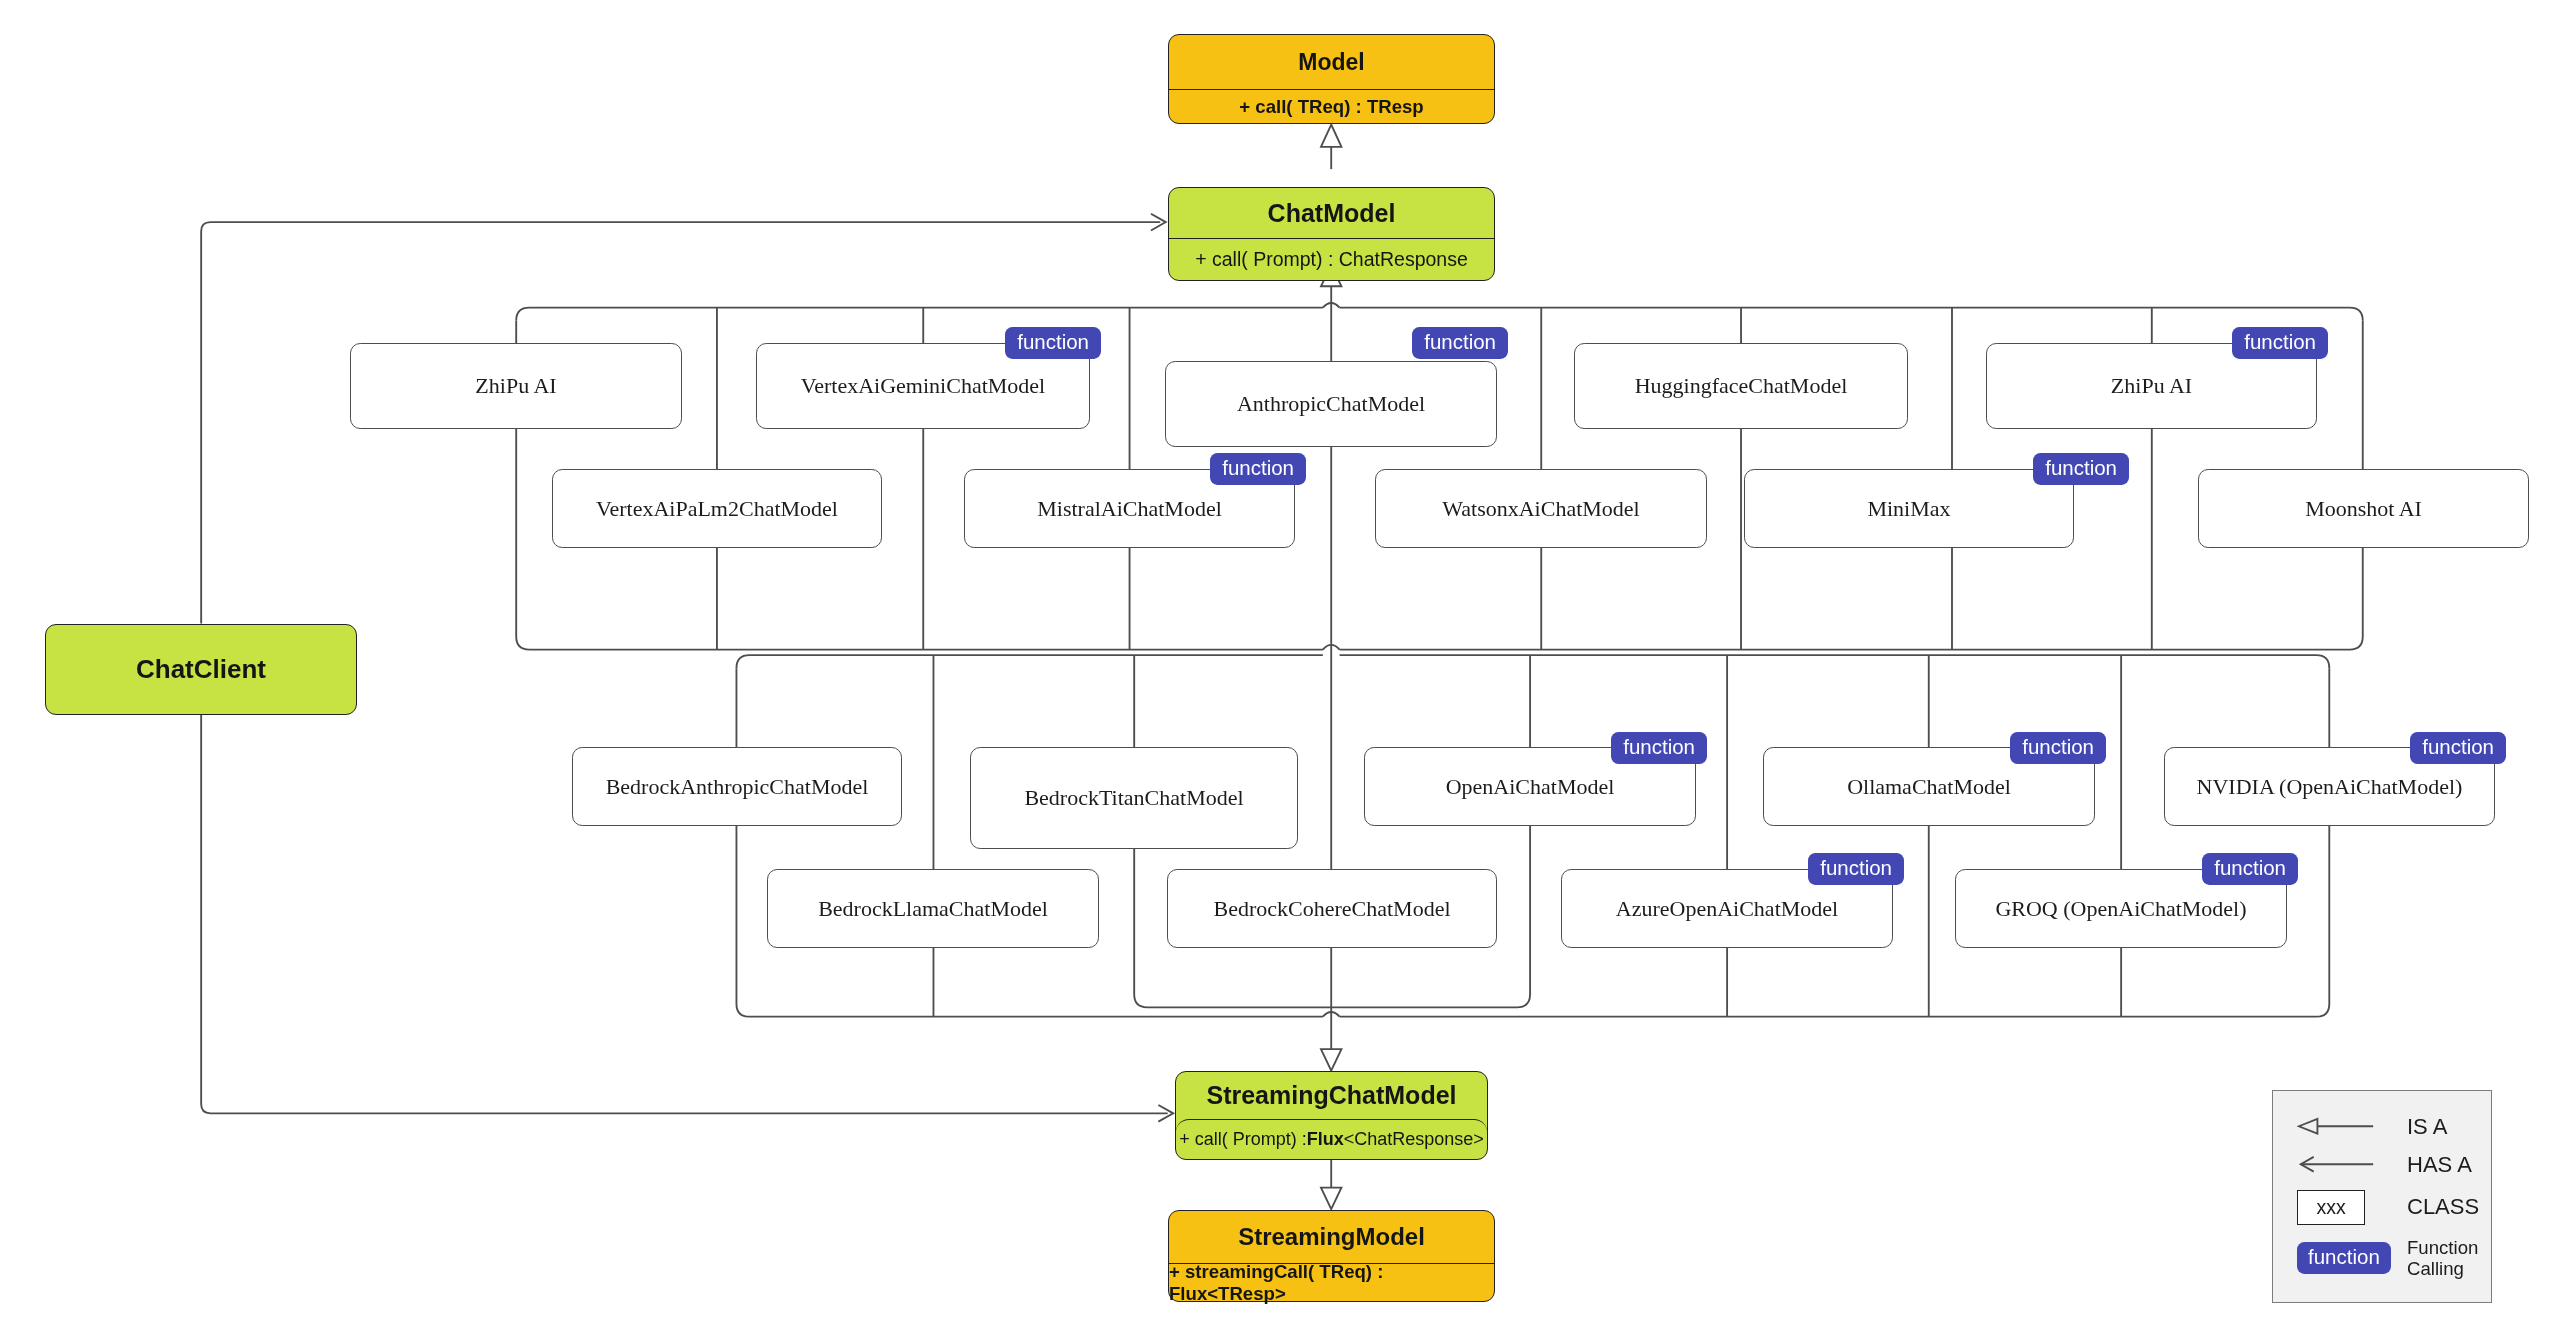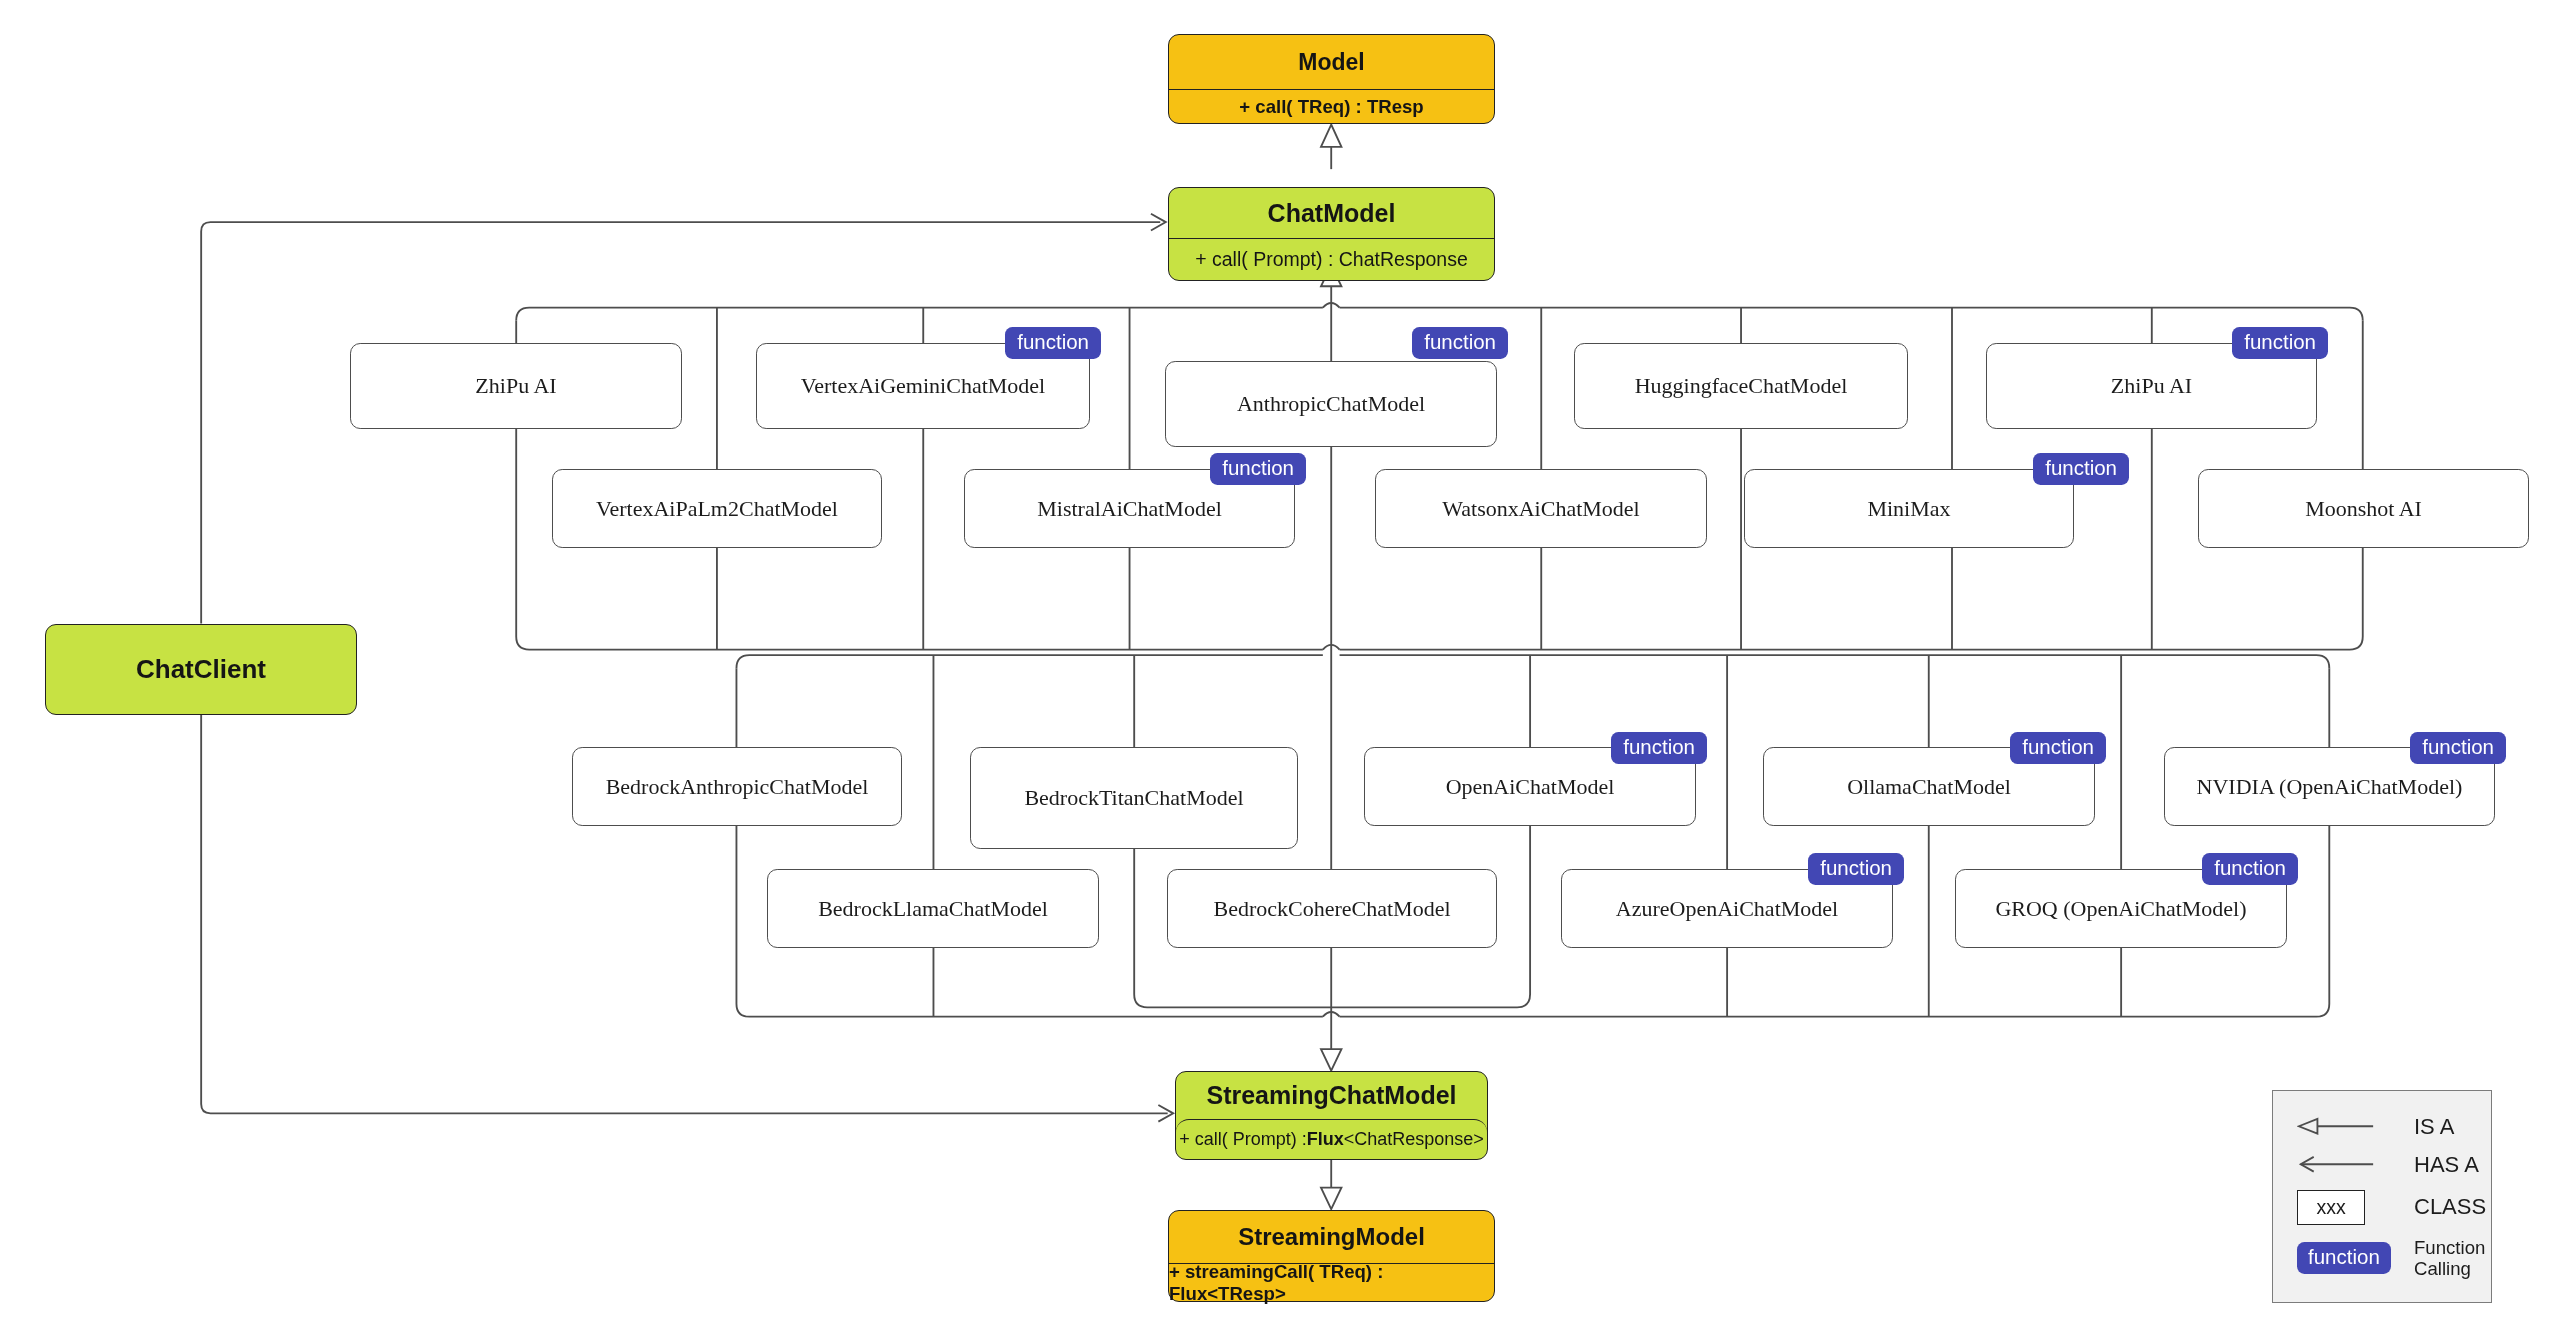--- a/index.html
+++ b/index.html
@@ -53,21 +53,21 @@
 
   
   #legend{
     position:absolute;left:2272px;top:1090px;width:220px;height:213px;
     background:var(--legend-bg);
     border:1.9px solid #7c7c7c;
     box-sizing:border-box;z-index:2;
     display:flex;flex-direction:column;justify-content:center;
     padding:5.6px 0 5.6px 24px;gap:12px;
   }
-  .legend-row{display:flex;align-items:center;gap:31px;}
+  .legend-row{display:flex;align-items:center;gap:24px;}
   .legend-sym{width:86px;display:flex;align-items:center;justify-content:flex-start;flex:0 0 86px;}
   .legend-label{font-size:22px;color:#1c1c1c;}
   .legend-label.small{font-size:18.6px;line-height:1.15;width:86px;}
   .xxx-box{
     width:68px;height:35px;background:#ffffff;border:1.9px solid #222222;border-radius:0;
     display:flex;align-items:center;justify-content:center;font-size:19.5px;color:#1c1c1c;
     box-sizing:border-box;
   }
   .legend-badge{
     background:var(--badge);color:#fff;font-size:20.5px;line-height:1;

